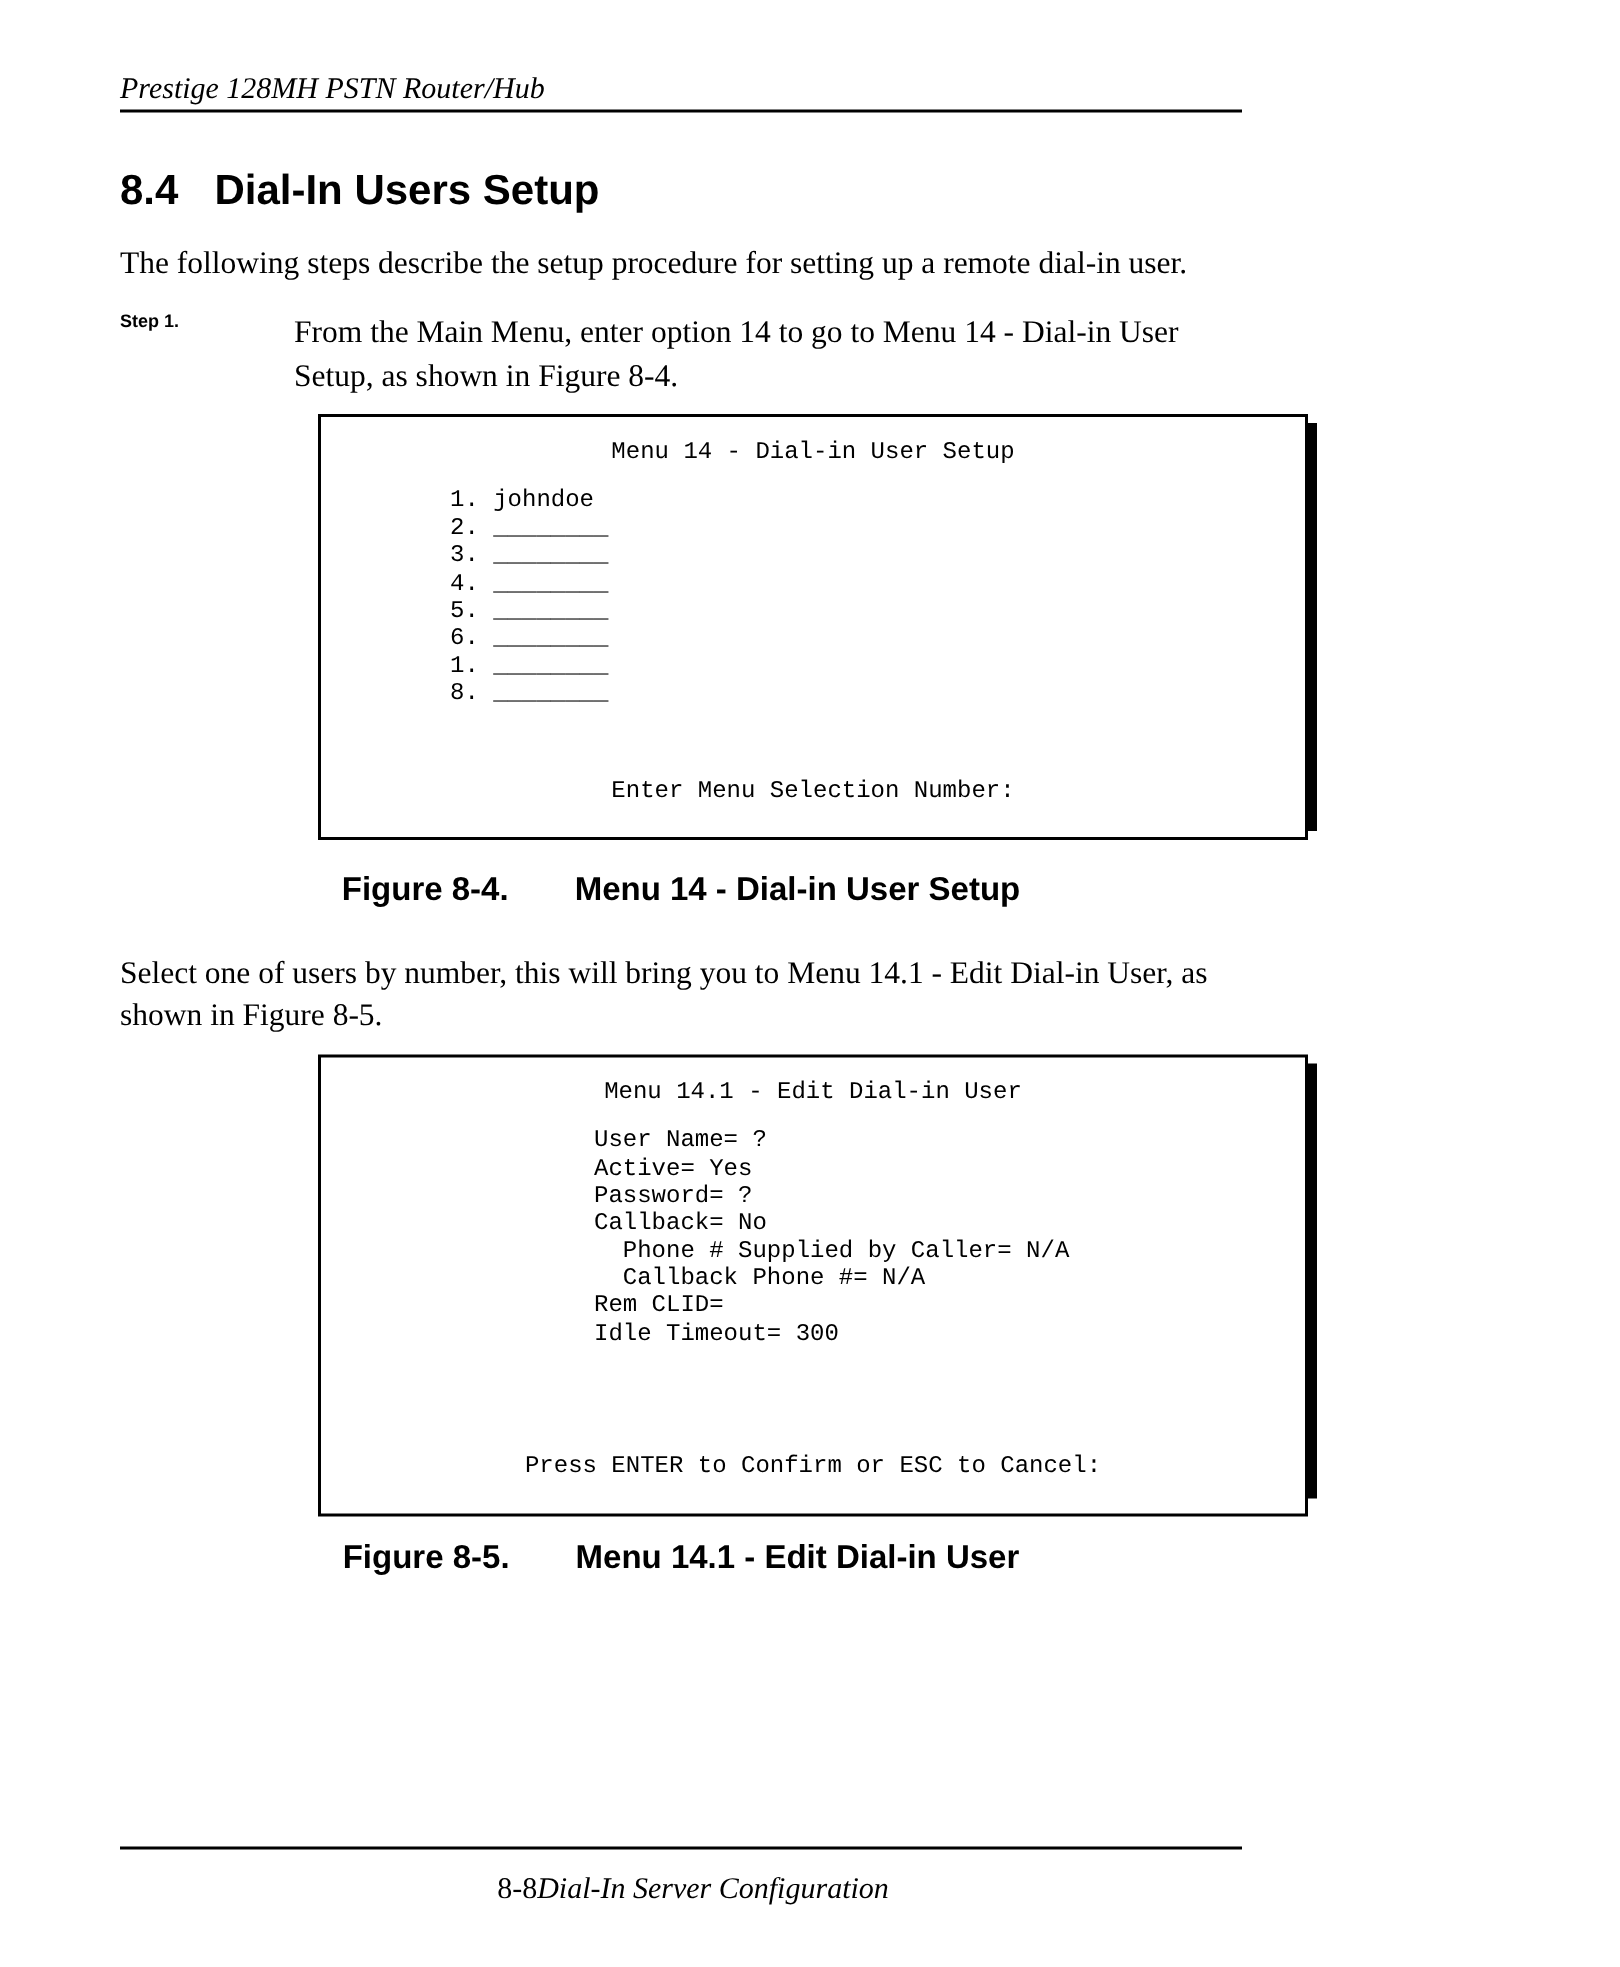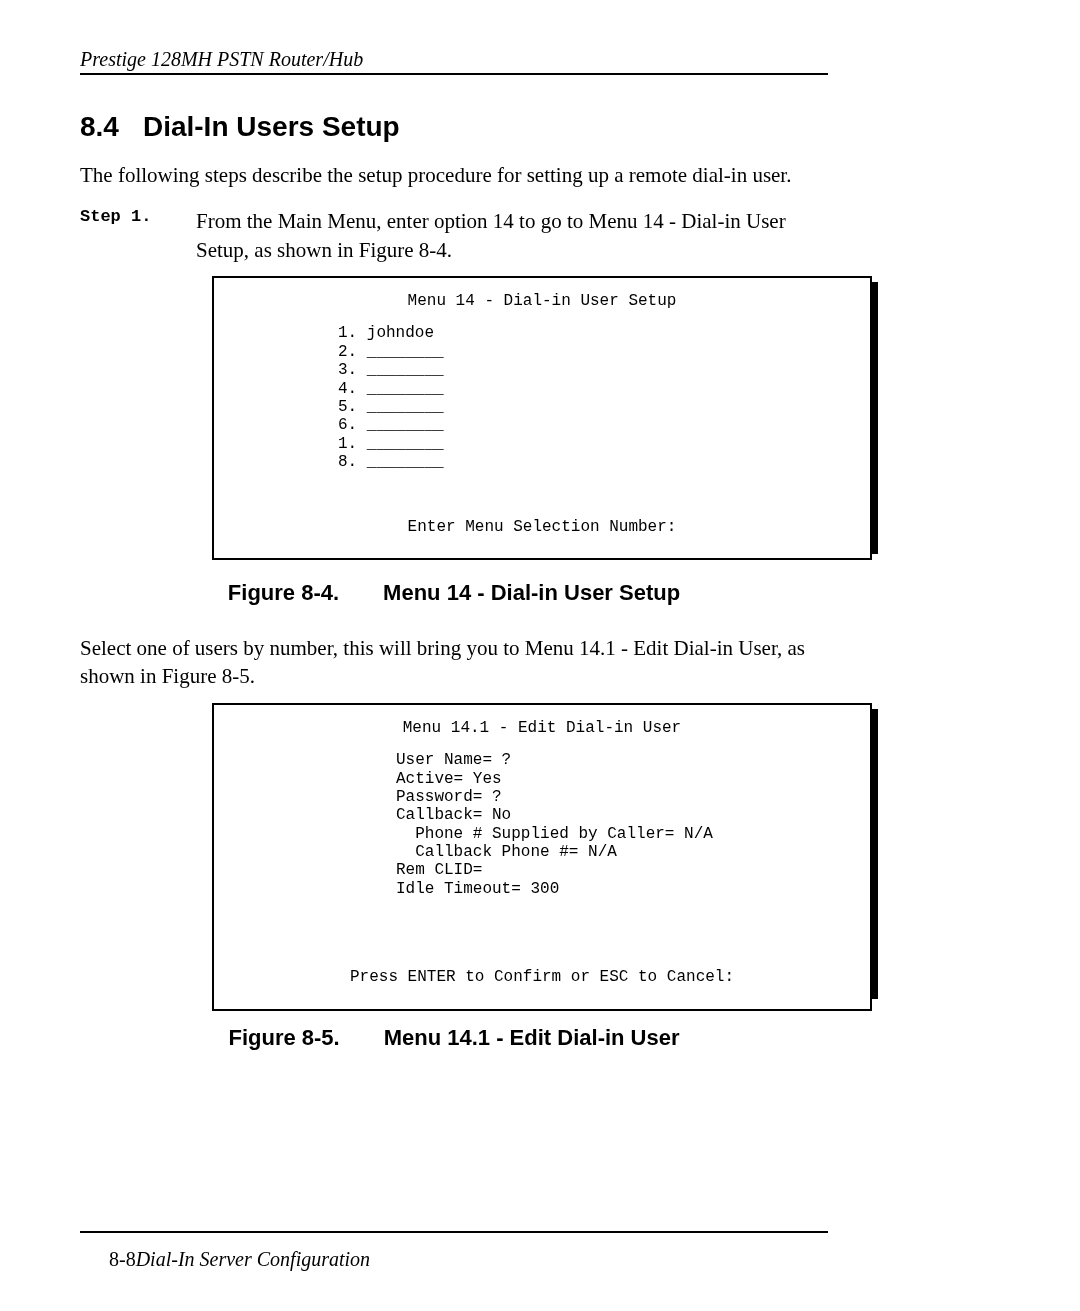--- a/index.html
+++ b/index.html
@@ -37,23 +37,23 @@
   .intro {
     font-size: 21px;
     line-height: 1.35;
     margin: 0 0 18px 0;
   }
   .step {
     display: flex;
     margin: 10px 0 12px 0;
   }
   .step-label {
-    font-family: Liberation Mono, monospace;
+    font-family: Liberation Sans, sans-serif;
     font-weight: 700;
-    font-size: 17px;
+    font-size: 12px;
     flex: 0 0 116px;
     white-space: nowrap;
   }
   .step-body {
     font-size: 21px;
     line-height: 1.35;
     flex: 1 1 auto;
   }
   .terminal-wrap {
     width: 660px;
@@ -73,21 +73,21 @@
     background: #fff;
     border: 2px solid #000;
     box-sizing: border-box;
     padding: 14px 24px 22px 24px;
     font-family: "Courier New", Courier, monospace;
     font-size: 16px;
     line-height: 1.15;
     min-height: 100%;
   }
   .terminal .t-title { text-align: center; margin-bottom: 14px; }
-  .terminal .t-list-row { white-space: pre; margin-left: 100px; }
+  .terminal .t-list-row { white-space: pre; margin-left: 62px; }
   .terminal .t-prompt { text-align: center; margin-top: 46px; }
   .terminal2 .t-field { white-space: pre; margin-left: 158px; }
   .terminal2 .t-prompt2 { text-align: center; margin-top: 70px; }
   .fig-caption {
     text-align: center;
     font-family: Arial, Helvetica, sans-serif;
     font-weight: 700;
     font-size: 22px;
     margin: 32px 0 28px 0;
   }
@@ -98,23 +98,22 @@
     margin: 0;
     position: absolute;
     left: 80px; right: 80px;
     bottom: 78px;
   }
   .footer {
     position: absolute;
     left: 96px; right: 80px;
     bottom: 40px;
     display: flex;
-    justify-content: flex-start;
+    justify-content: center;
     font-size: 20px;
-    margin-left: 13px;
   }
   .footer-right { font-style: italic; }
 </style>
 </head>
 <body>
 
 <div class="page">
 
   <div class="running-head">Prestige 128MH  PSTN Router/Hub</div>
   <hr class="head-rule">

